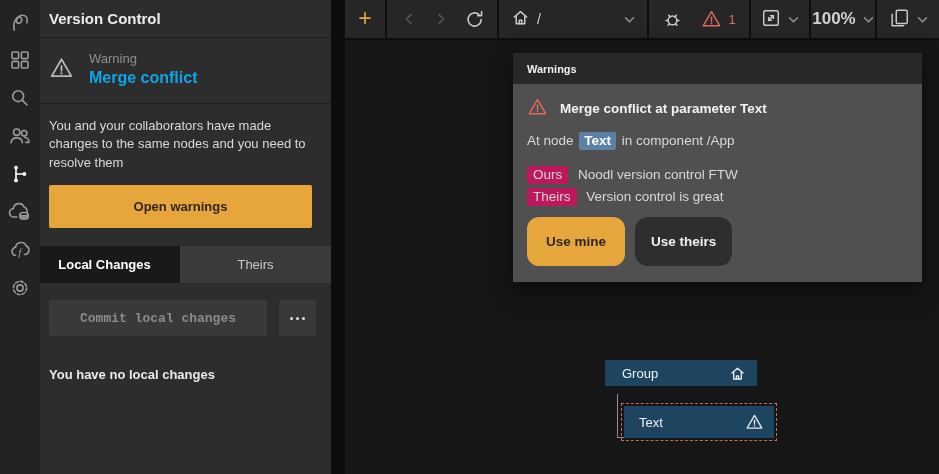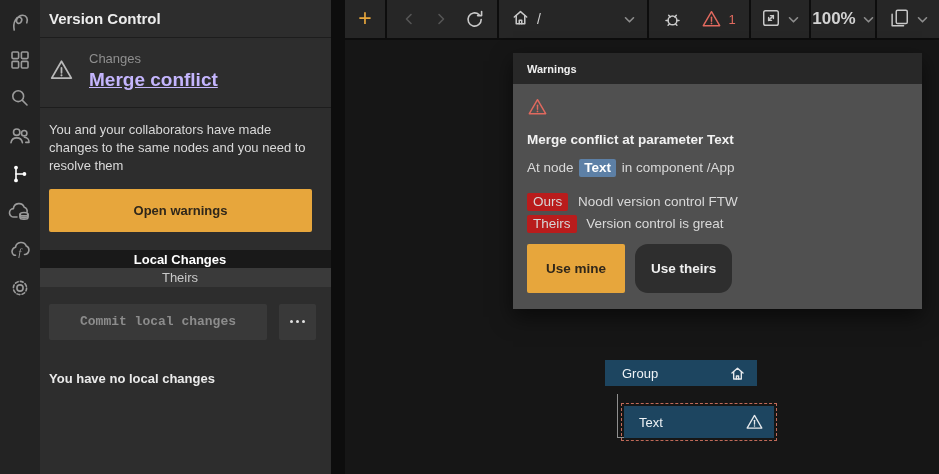--- a/index.html
+++ b/index.html
@@ -31,28 +31,28 @@
     height:38px; display:flex; align-items:center; padding-left:20px;
     font-size:15px; font-weight:bold; color:#ececec;
     border-bottom:1px solid #1d1d1d;
   }
   .warn-summary {
     display:flex; align-items:center; gap:15px;
     padding:13px 20px 14px; border-bottom:1px solid #1d1d1d;
   }
   .warn-summary .tri { color:#b9b9b9; }
   .ws-label { color:#8f8f8f; font-size:13px; line-height:1.3; }
-  .ws-title { color:#c4b5fd; font-size:19px; font-weight:bold; line-height:1.3;text-decoration:underline; }
+  .ws-title { color:#0ea5e9; font-size:16px; font-weight:bold; line-height:1.3; }
   .panel-desc { padding:13px 14px 0 20px; color:#d9d9d9; line-height:1.42; }
   .open-warnings {
     display:block; margin:13px 20px 0; width:263px; height:43px;
     background:#e7a63c; color:#30271a; font-weight:bold; font-size:13px;
     border:none; border-radius:2px; cursor:pointer; font-family:inherit;
   }
-  .tabs { display:flex; margin-top:18px; height:37px;flex-direction:column; }
+  .tabs { display:flex; margin-top:18px; height:37px; }
   .tab {
     flex:1; display:flex; align-items:center; justify-content:center;
     font-size:13px; cursor:pointer;
   }
   .tab.active { background:#191919; color:#ffffff; font-weight:bold; }
   .tab.inactive { background:#3a3a3a; color:#c9c9c9; }
   .commit-row { display:flex; gap:12px; padding:17px 15px 0 20px; align-items:center; }
   .commit-btn {
     flex:1; height:36px; background:#393939; color:#8c8c8c;
     font-weight:bold; font-size:13px; border:none; border-radius:2px; font-family:Liberation Mono, monospace;
@@ -93,36 +93,36 @@
   
   .popup {
     position:absolute; left:513px; top:53px; width:409px;
     background:#505050; box-shadow:0 8px 20px rgba(0,0,0,0.55); z-index:5;
   }
   .popup-header {
     height:31px; background:#282828; display:flex; align-items:center;
     padding:0 14px; font-weight:bold; font-size:11px; color:#efefef;
   }
   .popup-body { padding:13px 14px 16px; color:#d9d9d9; font-size:13.5px; }
-  .pw-row1 { display:flex; align-items:flex-start; gap:12px;flex-direction:column; }
+  .pw-row1 { display:flex; align-items:center; gap:12px; }
   .pw-row1 .tri { color:#e0695e; flex:0 0 auto; }
   .pw-title { font-weight:bold; color:#f2f2f2; }
   .pw-loc { margin:13px 0 0 0; }
   .node-badge {
     background:#5d80a6; color:#ffffff; font-weight:bold;
     padding:1px 5px 2px; border-radius:2px; margin:0 2px;
   }
   .side-row { margin-top:7px; }
   .side-row.first { margin-top:19px; }
   .side-badge {
-    background:#b91c1c; color:#d6d6d6; padding:1px 6px 2px; border-radius:2px; margin-right:6px;
+    background:#be185d; color:#d6d6d6; padding:1px 6px 2px; border-radius:2px; margin-right:6px;
   }
   .popup-actions { display:flex; gap:10px; margin-top:13px; }
   .btn-mine {
-    background:#e7a63c; color:#30271a; border:none; border-radius:2px;
+    background:#e7a63c; color:#30271a; border:none; border-radius:12px;
     font-weight:bold; font-size:13.5px; padding:6px 19px; cursor:pointer; font-family:inherit;
   }
   .btn-theirs {
     background:#2e2e2e; color:#f0f0f0; border:none; border-radius:13px;
     font-weight:bold; font-size:13.5px; padding:17px 16px; cursor:pointer; font-family:inherit;
   }
 
   
   .node-group {
     position:absolute; left:260px; top:360px; width:152px; height:26px;
@@ -208,21 +208,21 @@
 
   <div class="warn-summary">
     <span class="tri">
       <svg width="25" height="24" viewBox="0 0 22 22">
           <path class="ic" d="M11 3 L20 18.4 H2 Z"></path>
           <line class="ic" x1="11" y1="9" x2="11" y2="13.6"></line>
           <circle class="fl" cx="11" cy="15.9" r="0.95"></circle>
         </svg>
     </span>
     <div>
-      <div class="ws-label">Changes</div>
+      <div class="ws-label">Warning</div>
       <div class="ws-title">Merge conflict</div>
     </div>
   </div>
 
   <p class="panel-desc">You and your collaborators have made changes to the same nodes and you need to resolve them</p>
 
   <button class="open-warnings">Open warnings</button>
 
   <div class="tabs">
     <div class="tab active">Local Changes</div>

